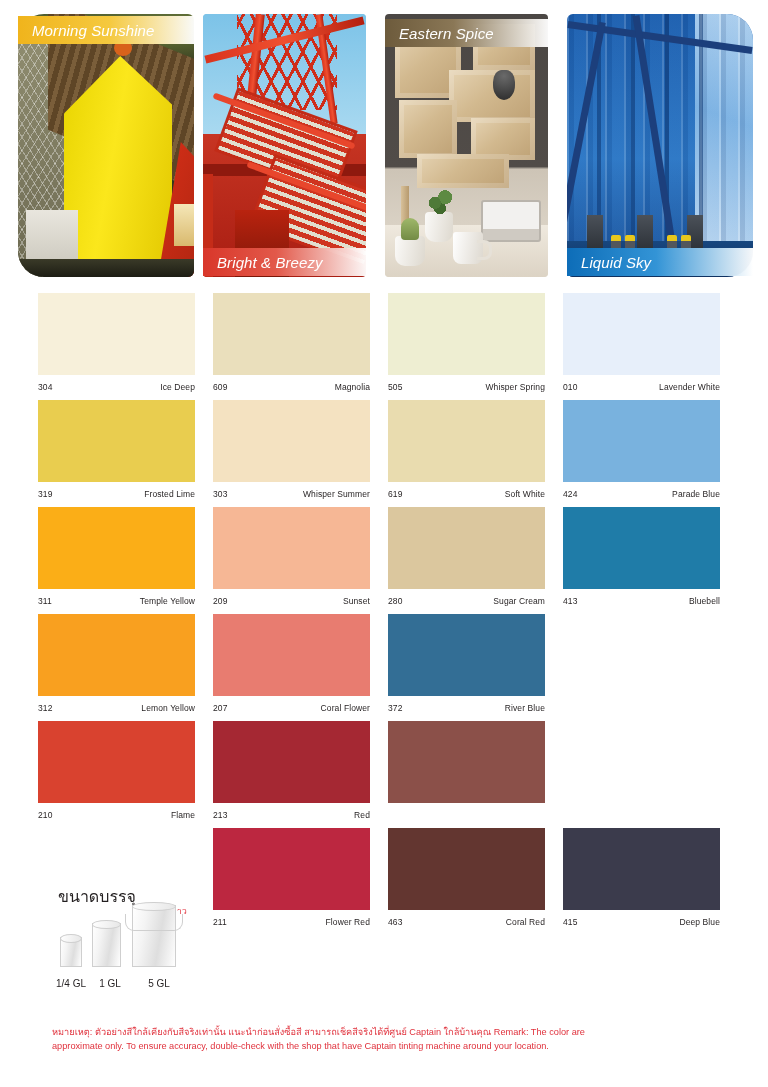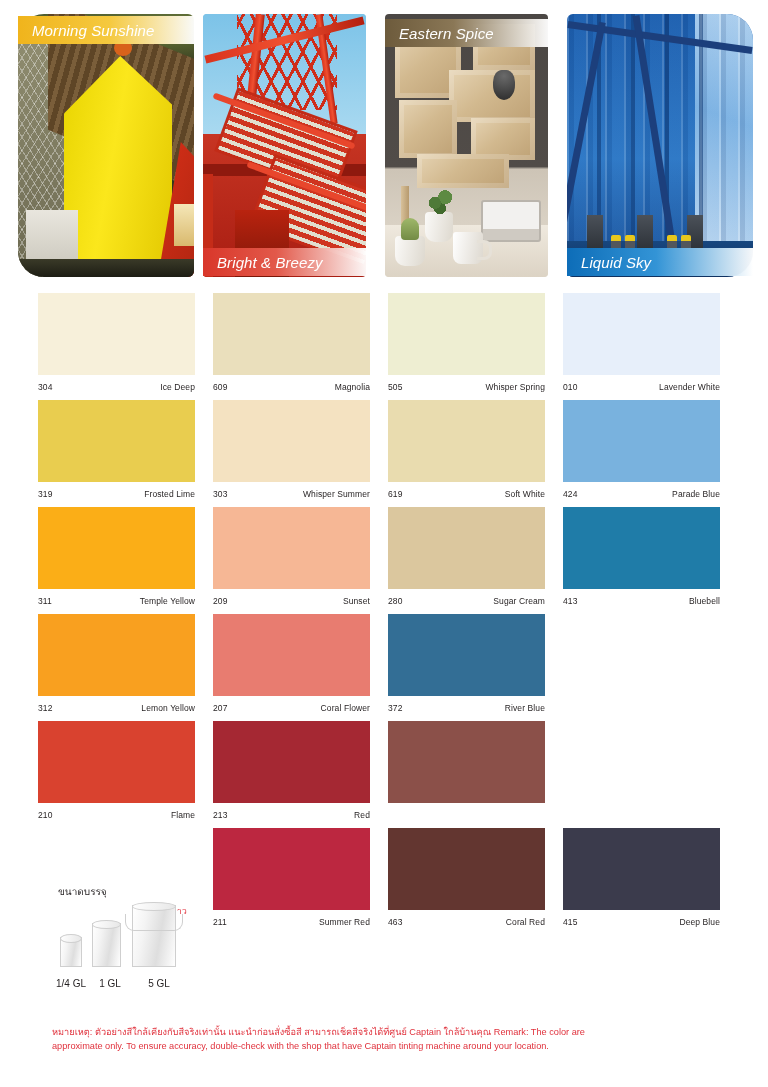--- a/index.html
+++ b/index.html
@@ -255,21 +255,21 @@
   .cap .nm { }
 
   
   .pails {
     position: absolute;
     left: 52px; top: 884px;
     width: 170px; height: 105px;
   }
   .pails .th-title {
     position:absolute; left:6px; top:0;
-    font-size: 10px; color: #231f20;
+    font-size: 16px; color: #231f20;
   }
   .pails .th-note {
     position:absolute; left:88px; top:20px;
     font-size: 9px; color: #e0313c;
   }
   .can {
     position: absolute; bottom: 22px;
     background: linear-gradient(100deg, #ffffff 0%, #f4f4f4 28%, #dedede 62%, #ffffff 100%);
     border: 1px solid #cfcfcf;
   }
@@ -525,21 +525,21 @@
       <div class="cell">
         <div class="chip" style="background: rgb(139, 80, 73);"></div>
       </div>
     </div>
     <div class="grow">
       <div class="cell empty" style="height: 105px;"></div>
       <div class="cell">
         <div class="chip" style="background: rgb(188, 39, 64);"></div>
         <div class="cap">
           <span class="code">211</span>
-          <span class="nm">Summer Red</span>
+          <span class="nm">Flower Red</span>
         </div>
       </div>
       <div class="cell">
         <div class="chip" style="background: rgb(99, 54, 48);"></div>
         <div class="cap">
           <span class="code">463</span>
           <span class="nm">Coral Red</span>
         </div>
       </div>
       <div class="cell">

